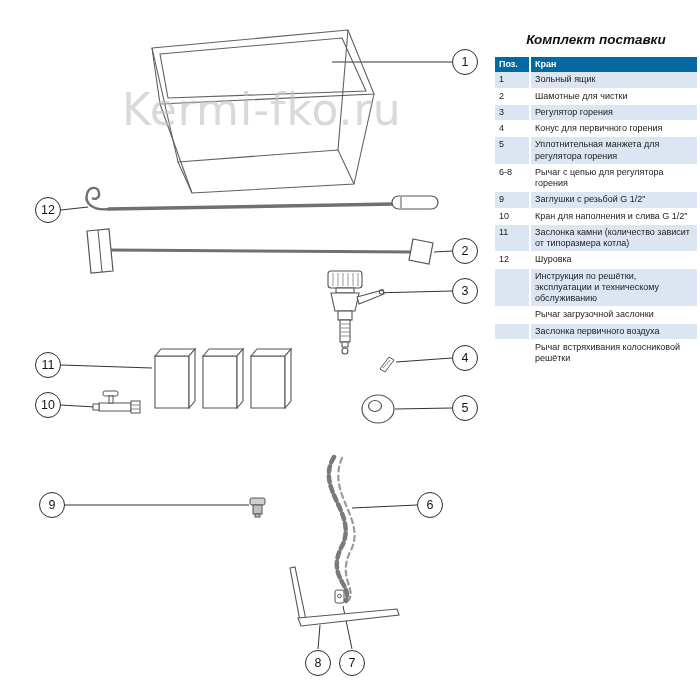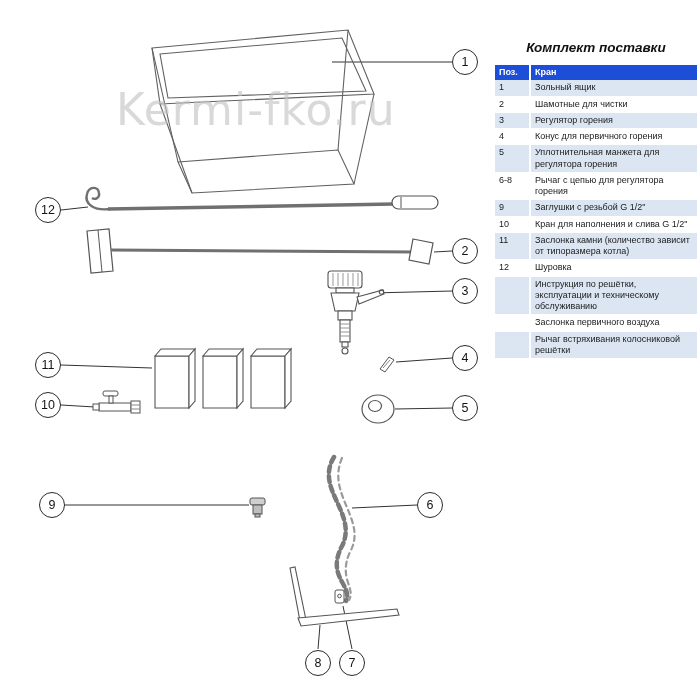--- a/index.html
+++ b/index.html
@@ -3,38 +3,38 @@
 <meta charset="utf-8">
 <style>
   html,body{margin:0;padding:0;}
   body{
     width:700px;height:700px;background:#ffffff;position:relative;overflow:hidden;
     font-family:"Liberation Sans",sans-serif;
   }
   .stage{position:absolute;inset:0;}
   svg.diagram{position:absolute;left:0;top:0;z-index:1;}
   .watermark{
-    position:absolute;left:116px;top:84px;z-index:2;
+    position:absolute;left:122px;top:84px;z-index:2;
     font-family:"DejaVu Sans",sans-serif;font-size:44px;letter-spacing:1px;
     color:#c3c3c3;opacity:.62;white-space:nowrap;pointer-events:none;
   }
   .callout{
     position:absolute;z-index:5;width:26px;height:26px;border-radius:50%;
     border:1.6px solid #2a2a2a;background:#fff;box-sizing:border-box;
     display:flex;align-items:center;justify-content:center;
     font-size:12.5px;color:#141414;
   }
-  .panel{position:absolute;left:495px;top:40px;width:202px;z-index:4;}
+  .panel{position:absolute;left:495px;top:32px;width:202px;z-index:4;}
   .panel-title{
     text-align:center;font-style:italic;font-weight:bold;font-size:13.5px;
     color:#111;margin:0 0 10px 0;
   }
   table.parts{width:100%;border-collapse:collapse;font-size:9px;color:#1a1a1a;table-layout:fixed;}
   table.parts th{
-    background:#1d4ed8;color:#ffffff;text-align:left;font-weight:bold;
+    background:#0369a1;color:#ffffff;text-align:left;font-weight:bold;
     font-size:9px;padding:2px 4px;line-height:1.25;
   }
   table.parts th.pos{width:26px;border-right:2px solid #ffffff;}
   table.parts td{
     padding:2px 4px;vertical-align:top;line-height:1.25;border-bottom:1px solid #ffffff;
   }
   table.parts td.pos{width:26px;border-right:2px solid #ffffff;}
   table.parts tbody tr:nth-child(odd) td{background:#dce6f2;}
   table.parts tbody tr:nth-child(even) td{background:#ffffff;}
 </style>
@@ -229,20 +229,24 @@
         <tr>
           <td class="pos">12</td>
           <td class="unit">Шуровка</td>
         </tr>
         <tr>
           <td class="pos"></td>
           <td class="unit">Инструкция по решётки, эксплуатации и техническому обслуживанию</td>
         </tr>
         <tr>
           <td class="pos"></td>
+          <td class="unit">Рычаг загрузочной заслонки</td>
+        </tr>
+        <tr>
+          <td class="pos"></td>
           <td class="unit">Заслонка первичного воздуха</td>
         </tr>
         <tr>
           <td class="pos"></td>
           <td class="unit">Рычаг встряхивания колосниковой решётки</td>
         </tr>
       </tbody>
     </table>
   </div>
 

